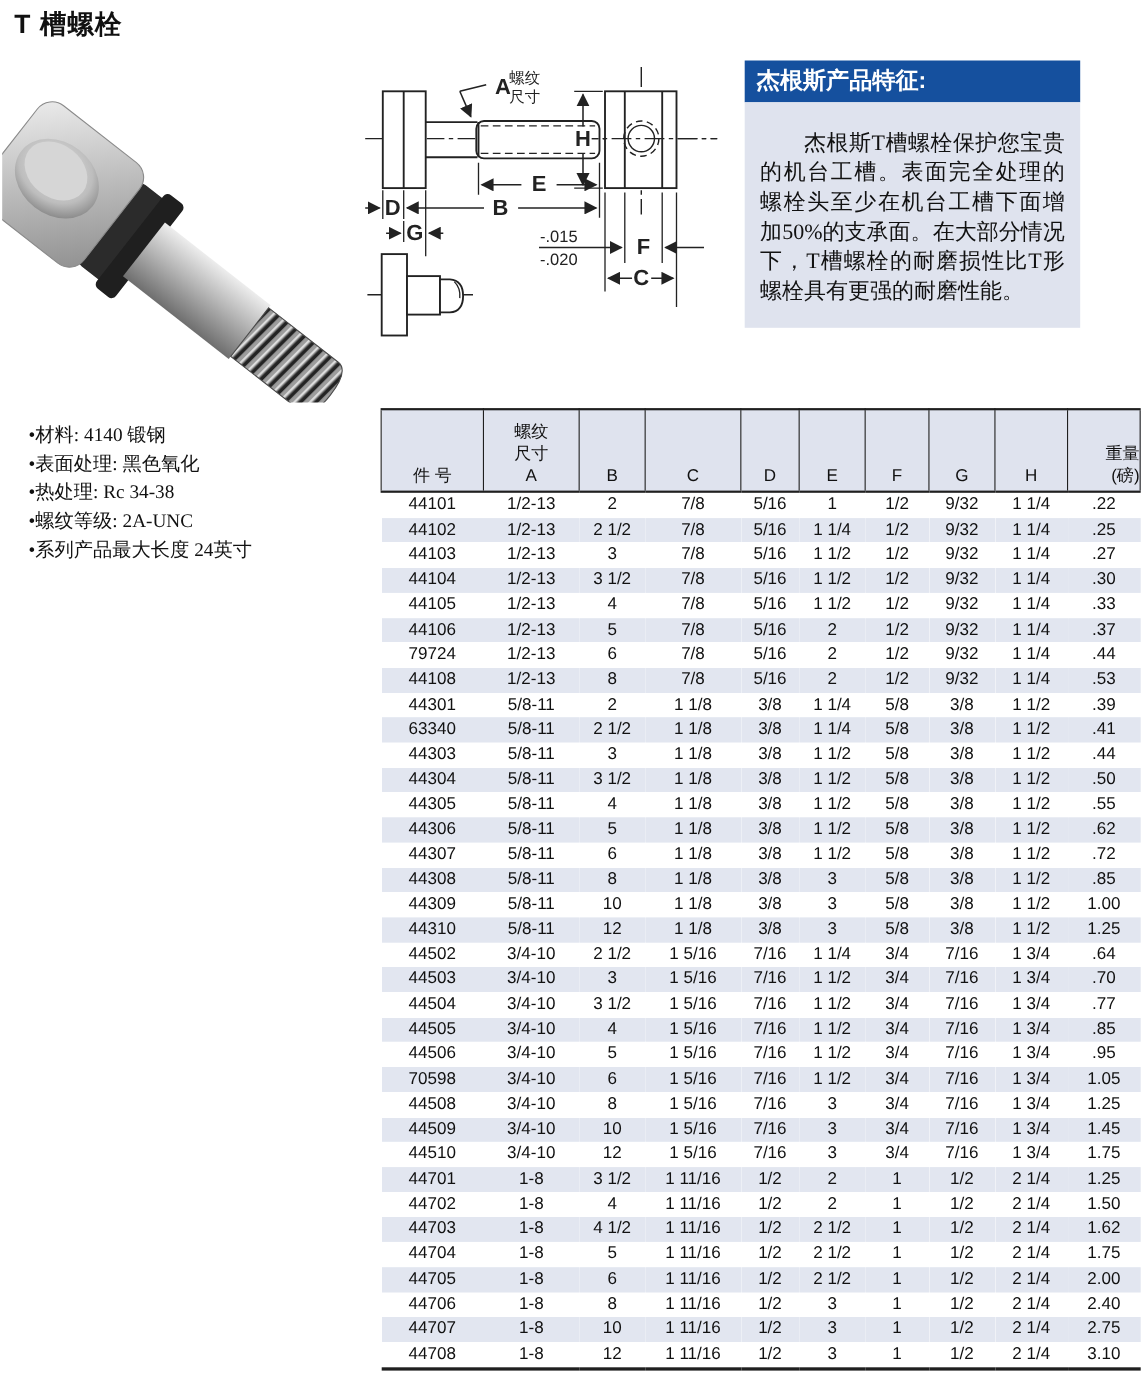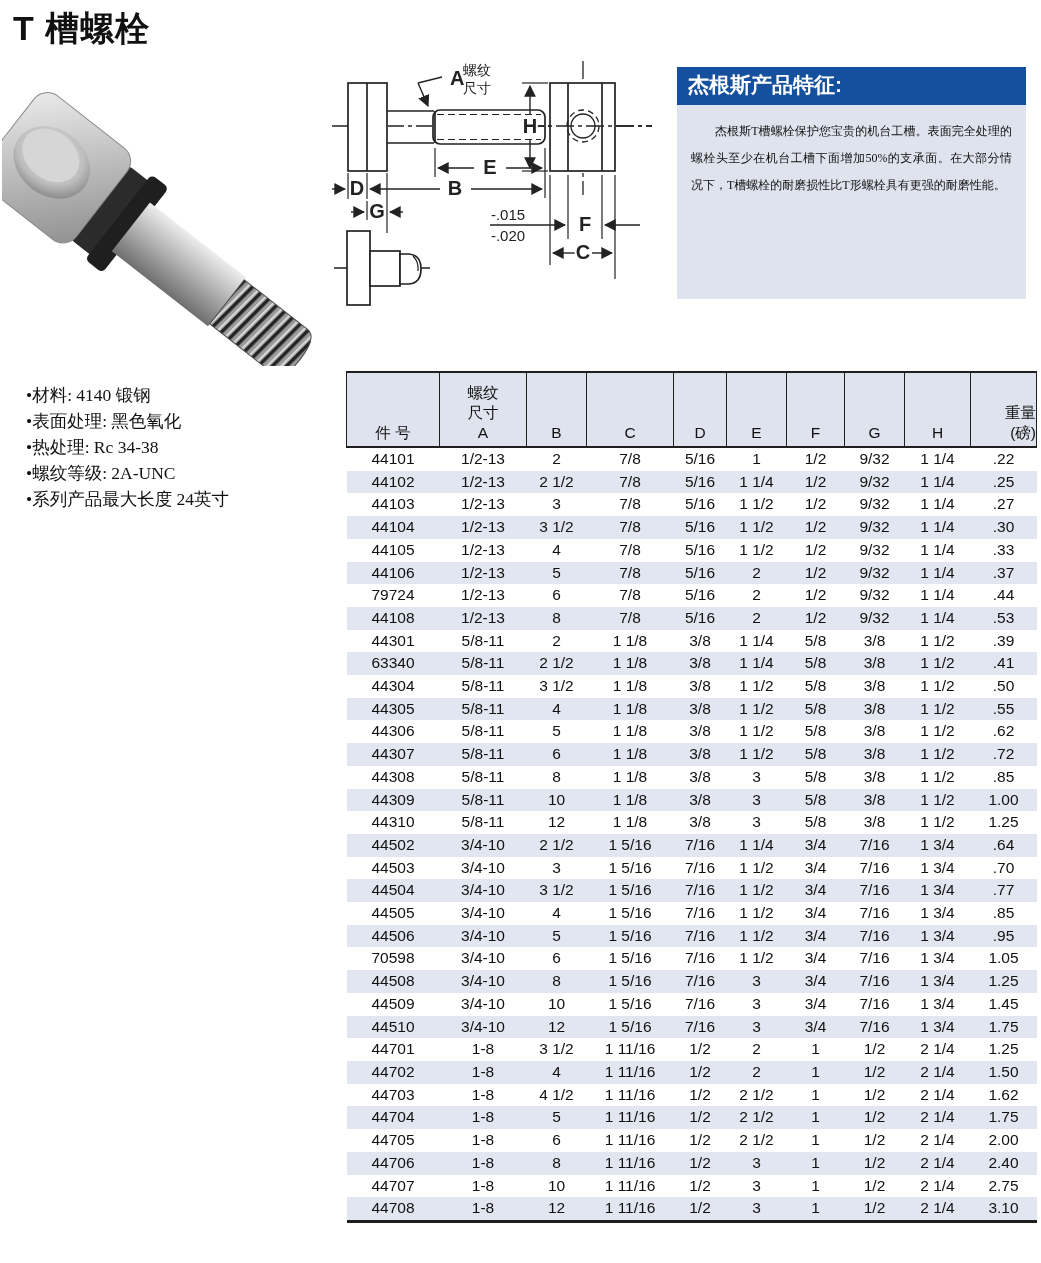--- a/index.html
+++ b/index.html
@@ -4,29 +4,29 @@
 <style>
   :root{
     --accent:#15509E;
     --panel:#DFE3EE;
     --rowalt:#E2E6F0;
     --line:#1F1F1F;
   }
   html,body{margin:0;padding:0;background:#fff;}
   .page{position:relative;width:1041px;height:1263px;background:#fff;overflow:hidden;
         font-family:"Liberation Sans","DejaVu Sans",sans-serif;color:#111;}
-  .title{position:absolute;left:13px;top:6px;margin:0;font-size:34px;font-weight:bold;
+  .title{position:absolute;left:13px;top:6px;margin:0;font-size:24px;font-weight:bold;
          letter-spacing:1px;font-family:"Liberation Sans",sans-serif;}
   .photo{position:absolute;left:2px;top:66px;width:316px;height:300px;}
   .diagram{position:absolute;left:330px;top:53px;width:345px;height:306px;}
-  .features{position:absolute;left:677px;top:67px;width:349px;}
+  .features{position:absolute;left:677px;top:55px;width:305px;}
   .features-head{background:var(--accent);color:#fff;font-size:21px;font-weight:bold;
                  padding:4px 11px 6px;font-family:"Liberation Sans",sans-serif;}
-  .features-body{background:var(--panel);margin:0;padding:13px 14px 0;height:181px;
-                 font-size:12px;line-height:27px;text-indent:2em;text-align:justify;
+  .features-body{background:var(--panel);margin:0;padding:24px 14px 0;height:181px;
+                 font-size:20px;line-height:27px;text-indent:2em;text-align:justify;
                  font-family:"Liberation Serif","DejaVu Serif",serif;}
   .specs{position:absolute;left:10px;top:366px;margin:16px;padding:0;list-style:none;
          font-family:"Liberation Serif","DejaVu Serif",serif;font-size:17.5px;line-height:26px;}
   .specs li.cont{padding-left:27px;}
   .parts-table{position:absolute;left:346px;top:371px;width:690px;border-collapse:collapse;
                table-layout:fixed;text-align:center;font-size:15.5px;
                border-top:2px solid var(--line);border-bottom:3px solid var(--line);}
   .parts-table thead th{background:var(--panel);border-left:1.5px solid var(--line);
                border-bottom:2px solid var(--line);vertical-align:bottom;white-space:pre-line;
                font-weight:normal;font-size:15.5px;line-height:20px;padding:4px 0 3px;
@@ -326,20 +326,32 @@
           <td>2 1/2</td>
           <td>1 1/8</td>
           <td>3/8</td>
           <td>1 1/4</td>
           <td>5/8</td>
           <td>3/8</td>
           <td>1 1/2</td>
           <td>.41</td>
         </tr>
         <tr>
+          <td>44303</td>
+          <td>5/8-11</td>
+          <td>3</td>
+          <td>1 1/8</td>
+          <td>3/8</td>
+          <td>1 1/2</td>
+          <td>5/8</td>
+          <td>3/8</td>
+          <td>1 1/2</td>
+          <td>.44</td>
+        </tr>
+        <tr>
           <td>44304</td>
           <td>5/8-11</td>
           <td>3 1/2</td>
           <td>1 1/8</td>
           <td>3/8</td>
           <td>1 1/2</td>
           <td>5/8</td>
           <td>3/8</td>
           <td>1 1/2</td>
           <td>.50</td>

